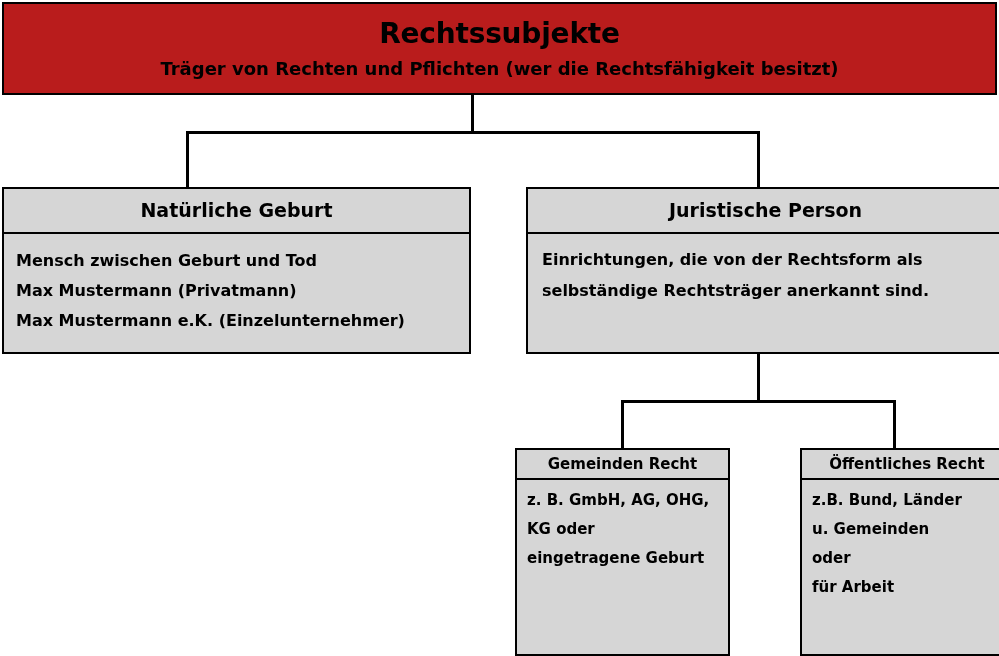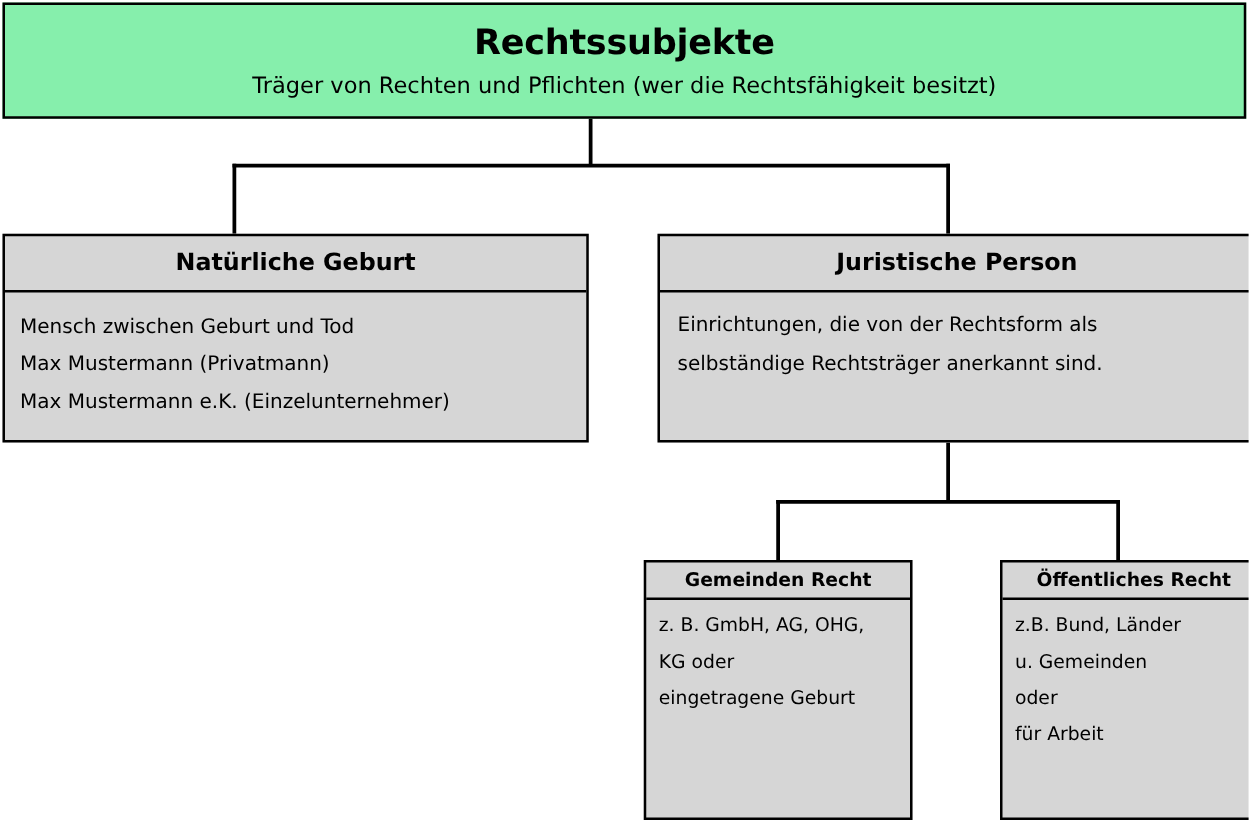--- a/index.html
+++ b/index.html
@@ -32,30 +32,31 @@
   }
   .node-title {
     box-sizing: border-box;
     text-align: center;
     font-weight: bold;
     color: #000000;
   }
   .node-body {
     box-sizing: border-box;
     color: #000000;
+    font-weight: bold;
   }
 
   
   #root-node {
     left: 2px;
     top: 2px;
     width: 995px;
     height: 93px;
     border: 2px solid #000000;
-    background: #86efac;
+    background: #b91c1c;
     display: flex;
     flex-direction: column;
     align-items: center;
     justify-content: center;
   }
   #root-node .node-title {
     font-size: 28px;
     line-height: 34px;
     letter-spacing: -0.2px;
     margin-bottom: 7px;

